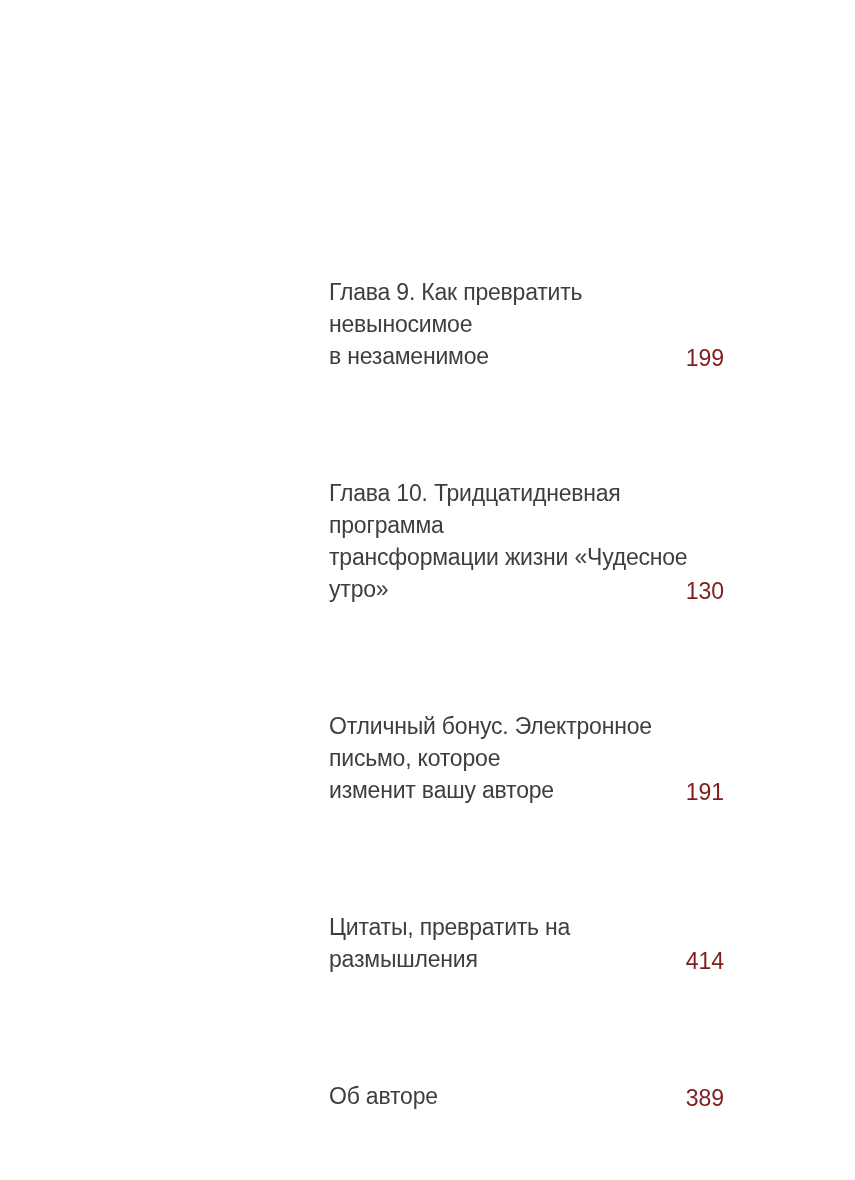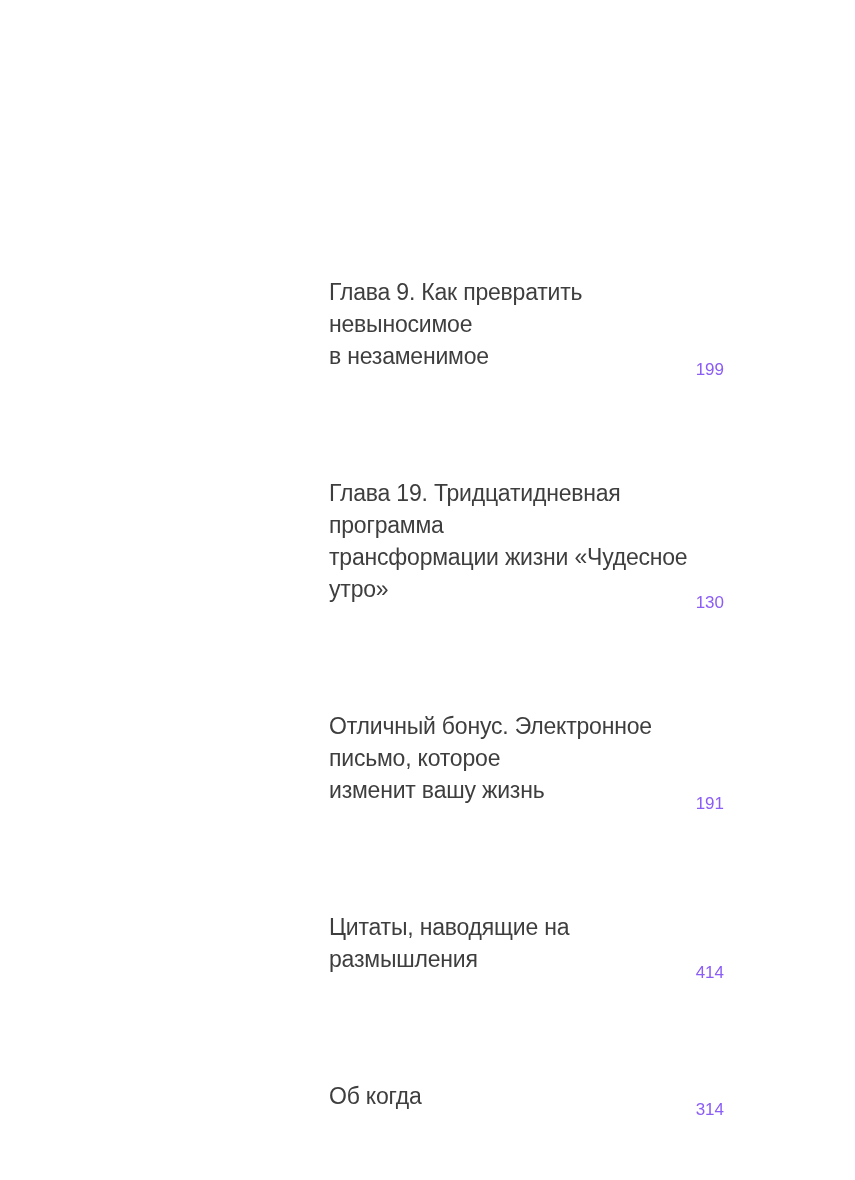--- a/index.html
+++ b/index.html
@@ -39,57 +39,57 @@
   .toc-entry-title {
     display: block;
     white-space: pre-line;
     
     max-width: 529px;
   }
 
   .toc-entry-page {
     position: absolute;
     right: 0;
-    bottom: 0;
-    font-size: 17px;
+    bottom: 12px;
+    font-size: 23px;
     line-height: 32px;
-    color: #8b5cf6;
+    color: #7f1d1d;
     letter-spacing: 0;
   }
 </style>
 </head>
 <body>
 
 <div class="book-page">
   <div class="toc">
 
     <div class="toc-entry">
       <span class="toc-entry-title">Глава 9. Как превратить невыносимое
 в незаменимое</span>
       <span class="toc-entry-page">199</span>
     </div>
 
     <div class="toc-entry">
-      <span class="toc-entry-title">Глава 19. Тридцатидневная программа
+      <span class="toc-entry-title">Глава 10. Тридцатидневная программа
 трансформации жизни «Чудесное утро»</span>
       <span class="toc-entry-page">130</span>
     </div>
 
 
     <div class="toc-entry">
       <span class="toc-entry-title">Отличный бонус. Электронное письмо, которое
-изменит вашу жизнь</span>
+изменит вашу авторе</span>
       <span class="toc-entry-page">191</span>
     </div>
 
     <div class="toc-entry">
-      <span class="toc-entry-title">Цитаты, наводящие на размышления</span>
+      <span class="toc-entry-title">Цитаты, превратить на размышления</span>
       <span class="toc-entry-page">414</span>
     </div>
 
 
     <div class="toc-entry">
-      <span class="toc-entry-title">Об когда</span>
-      <span class="toc-entry-page">314</span>
+      <span class="toc-entry-title">Об авторе</span>
+      <span class="toc-entry-page">389</span>
     </div>
 
   </div>
 </div>
 
 </body></html>

